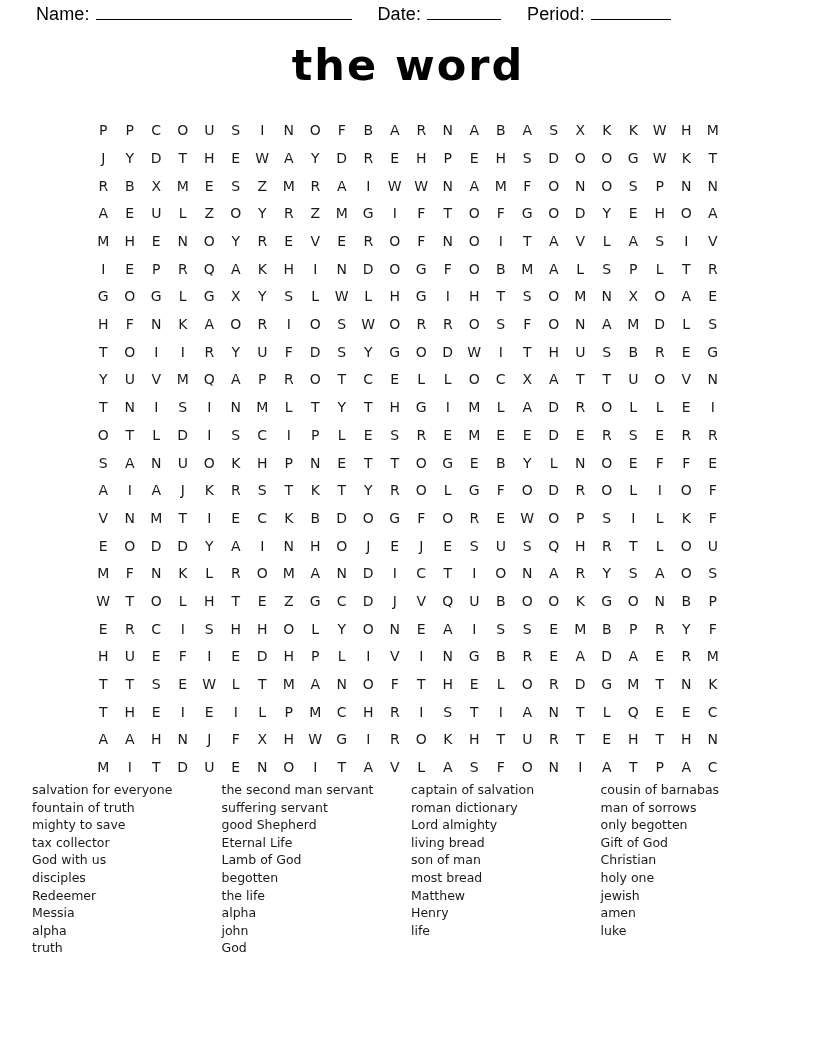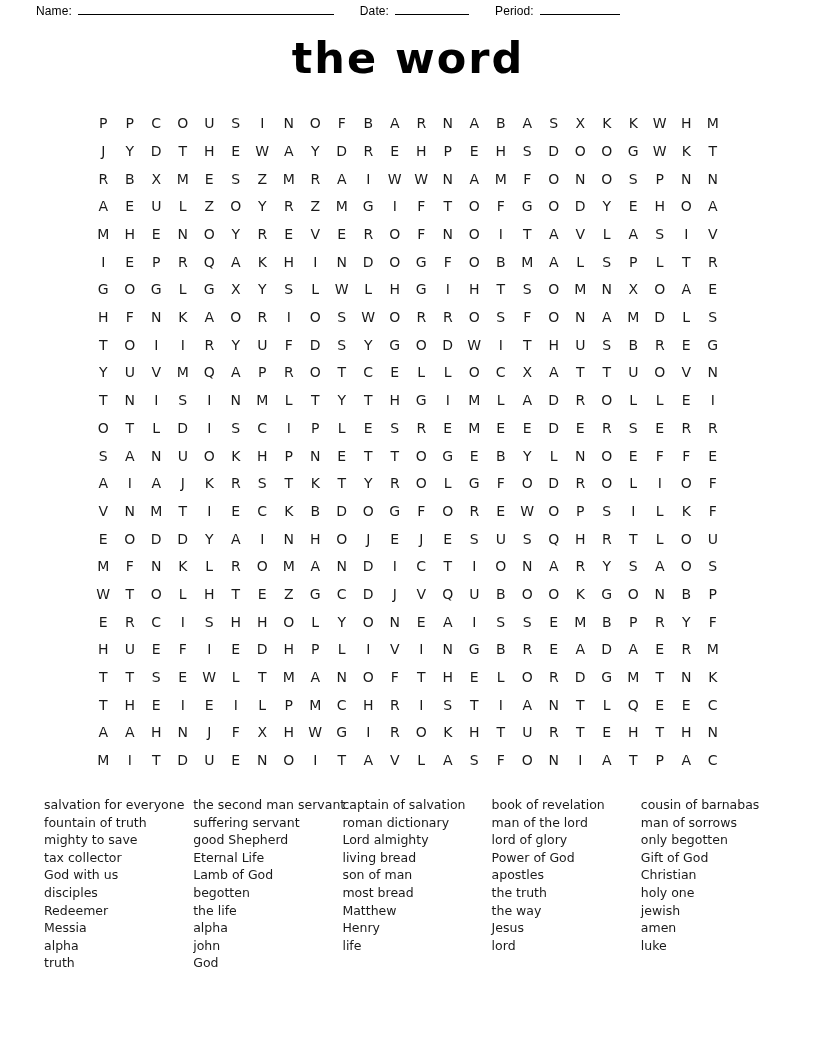--- a/index.html
+++ b/index.html
@@ -24,21 +24,21 @@
     padding: 4px 36px 0 36px;
     font-size: 17px;
     font-family: "Liberation Sans", sans-serif;
     white-space: nowrap;
   }
   .field {
     display: inline-flex;
     align-items: baseline;
   }
   .field-label {
-    font-size: 12px;
+    font-size: 18px;
     letter-spacing: 0.1px;
   }
   .rule {
     display: inline-block;
     border-bottom: 1.6px solid #000;
     height: 0;
     margin: 0 0 3px 6px;
   }
   .rule-name   { width: 256px; }
   .rule-date   { width: 74px; }
@@ -75,22 +75,21 @@
     font-family: "DejaVu Sans", sans-serif;
     font-size: 14px;
     line-height: 1;
     color: #1a1a1a;
     text-align: center;
     user-select: none;
   }
 
   
   .wordlist {
-    margin-top: 22px;
-    padding: 0 38px 0 44px;
+    padding: 0 38px 0 32px;
     display: flex;
     gap: 12px;
   }
   .word-col {
     flex: 1 1 0;
     min-width: 0;
   }
   .word {
     font-family: "DejaVu Sans", sans-serif;
     font-size: 12.5px;
@@ -732,31 +731,20 @@
       <div class="word">roman dictionary</div>
       <div class="word">Lord almighty</div>
       <div class="word">living bread</div>
       <div class="word">son of man</div>
       <div class="word">most bread</div>
       <div class="word">Matthew</div>
       <div class="word">Henry</div>
       <div class="word">life</div>
     </div>
     <div class="word-col">
-      <div class="word">book of revelation</div>
-      <div class="word">man of the lord</div>
-      <div class="word">lord of glory</div>
-      <div class="word">Power of God</div>
-      <div class="word">apostles</div>
-      <div class="word">the truth</div>
-      <div class="word">the way</div>
-      <div class="word">Jesus</div>
-      <div class="word">lord</div>
-    </div>
-    <div class="word-col">
       <div class="word">cousin of barnabas</div>
       <div class="word">man of sorrows</div>
       <div class="word">only begotten</div>
       <div class="word">Gift of God</div>
       <div class="word">Christian</div>
       <div class="word">holy one</div>
       <div class="word">jewish</div>
       <div class="word">amen</div>
       <div class="word">luke</div>
     </div>

